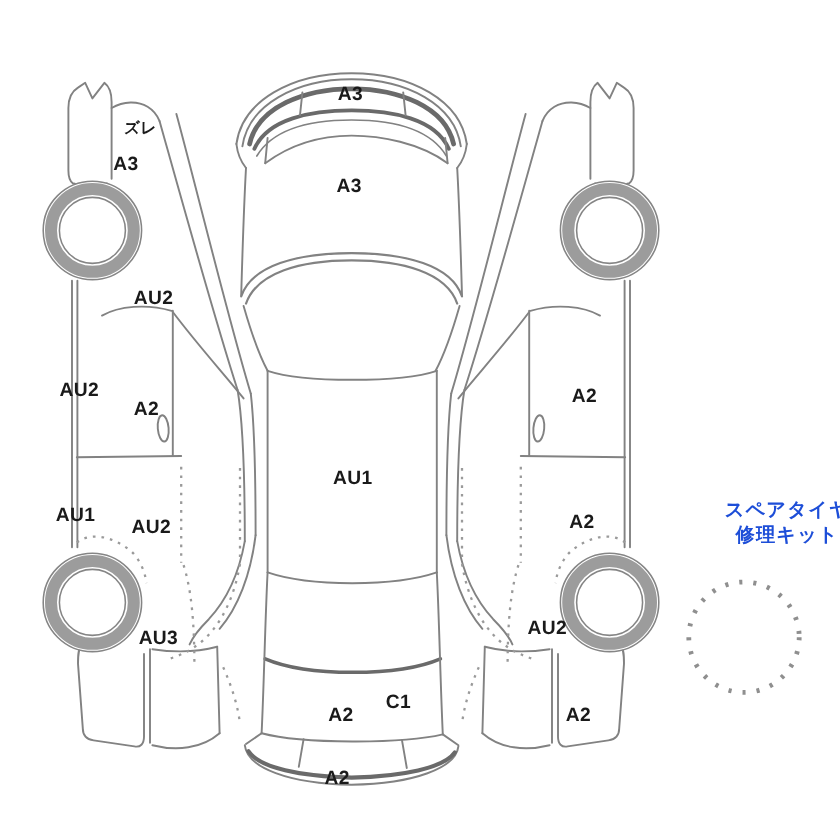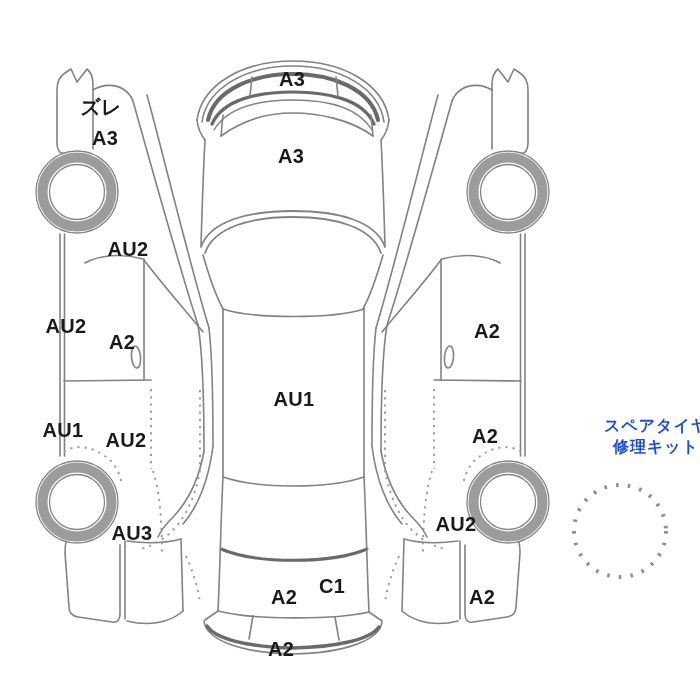--- a/index.html
+++ b/index.html
@@ -3,21 +3,21 @@
 <meta charset="utf-8">
 <style>
   html,body{margin:0;padding:0;background:#ffffff;}
   #stage{
     position:relative;width:700px;height:700px;background:#ffffff;overflow:hidden;
     font-family:"Liberation Sans","DejaVu Sans",sans-serif;
   }
   #diagram-svg{position:absolute;left:0;top:0;}
   .dmg{
     position:absolute;transform:translate(-50%,-50%);
-    font-weight:bold;font-size:20px;color:#1a1a1a;white-space:nowrap;
+    font-weight:bold;font-size:16px;color:#1a1a1a;white-space:nowrap;
     letter-spacing:0.3px;
   }
   .note{
     position:absolute;left:620px;top:415px;transform:translateX(-50%);
     text-align:center;font-weight:bold;font-size:16px;line-height:21px;
     color:#1d4ed8;letter-spacing:1px;white-space:nowrap;margin-left:36px;
   }
 </style>
 </head>
 <body>
@@ -138,21 +138,21 @@
       </g>
     </g>
 
     <use href="#side-view-shape" xlink:href="#side-view-shape"></use>
 
     <use href="#side-view-shape" xlink:href="#side-view-shape" transform="translate(585,0) scale(-1,1)"></use>
 
     <circle cx="620" cy="531" r="46" fill="none" stroke="#8f8f8f" stroke-width="4" stroke-dasharray="2.6 9.2"></circle>
   </svg>
 
-  <div class="dmg" style="left:101px;top:107px;font-size:20px">ズレ</div>
+  <div class="dmg" style="left:117px;top:107px;font-size:13px">ズレ</div>
   <div class="dmg" style="left:105px;top:138px">A3</div>
   <div class="dmg" style="left:292px;top:79px">A3</div>
   <div class="dmg" style="left:291px;top:156px">A3</div>
   <div class="dmg" style="left:128px;top:249px">AU2</div>
   <div class="dmg" style="left:66px;top:326px">AU2</div>
   <div class="dmg" style="left:122px;top:342px">A2</div>
   <div class="dmg" style="left:63px;top:430px">AU1</div>
   <div class="dmg" style="left:126px;top:440px">AU2</div>
   <div class="dmg" style="left:294px;top:399px">AU1</div>
   <div class="dmg" style="left:132px;top:533px">AU3</div>

